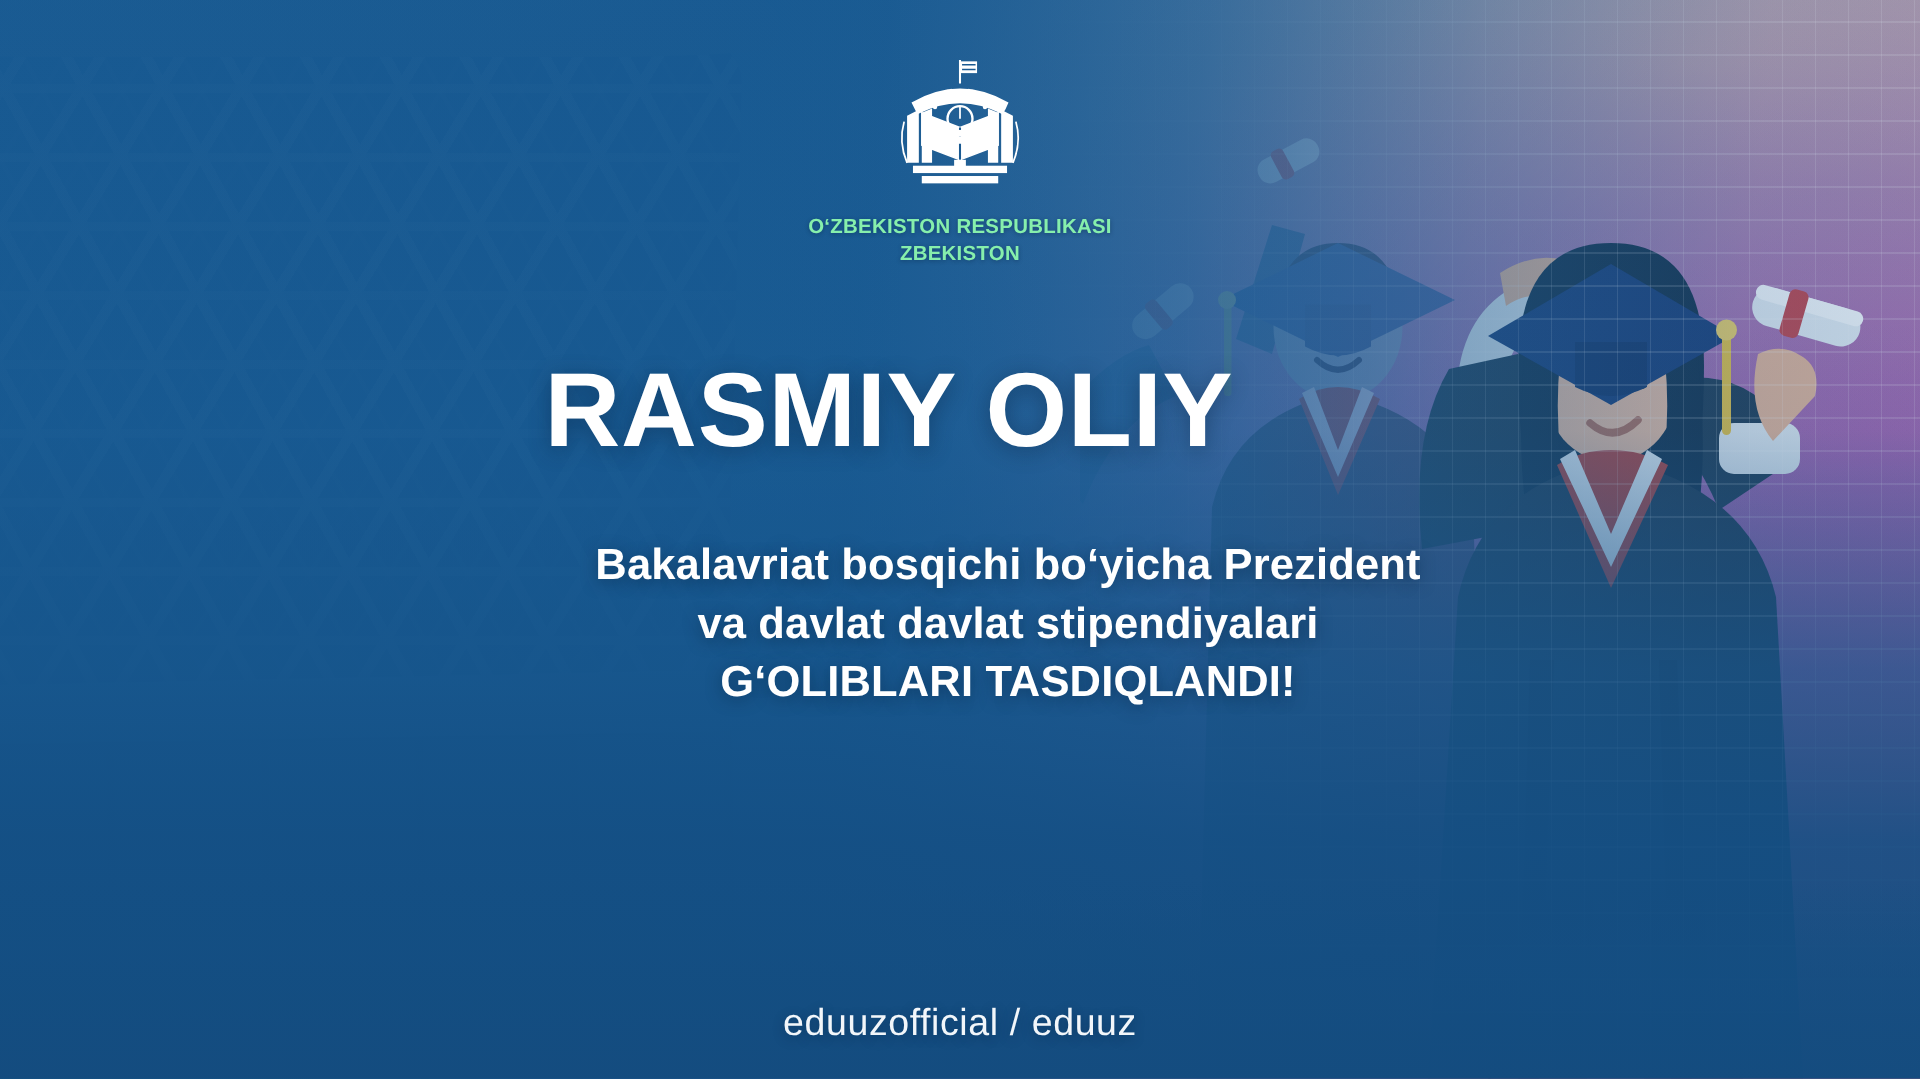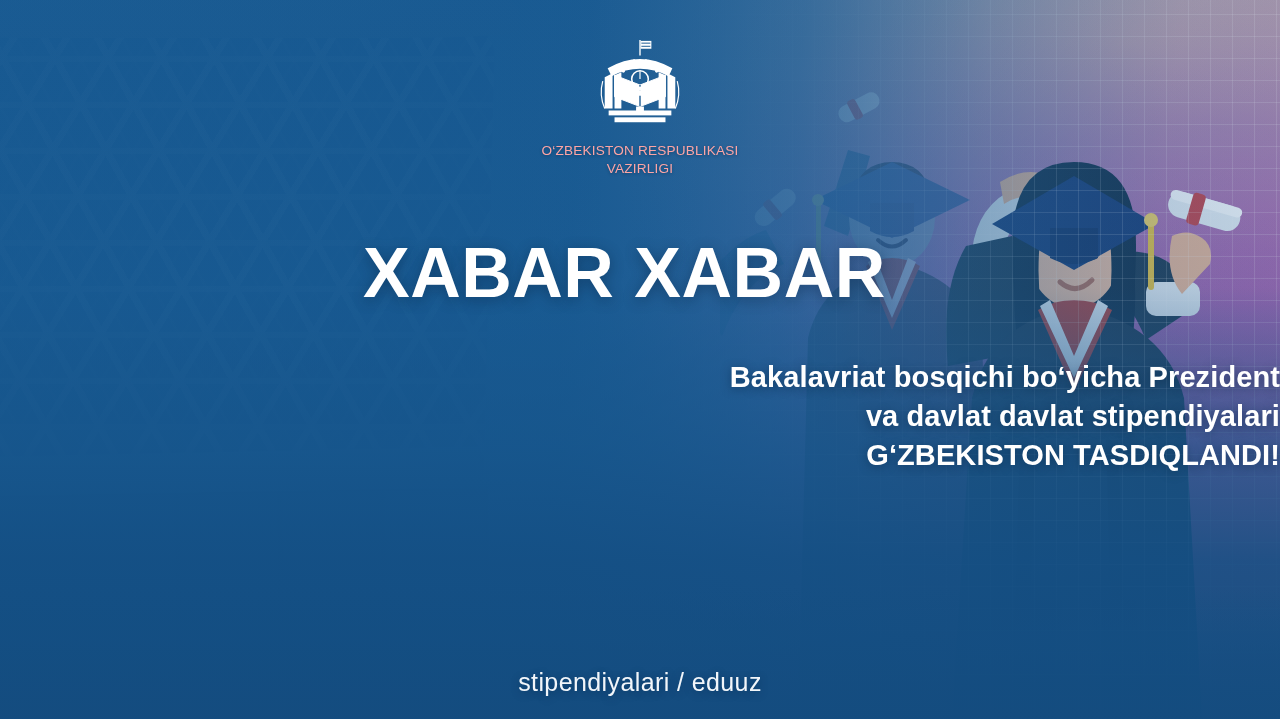--- a/index.html
+++ b/index.html
@@ -141,42 +141,42 @@
   .content{ position:absolute; inset:0; }
 
   .emblem-block{
     position:absolute; left:0; right:0; top:36px;
     display:flex; flex-direction:column; align-items:center;
   }
   .emblem{ width:98px; height:98px; display:block; }
   .ministry{
     margin-top:8px;
     text-align:center;
-    color:#fca5a5;
+    color:#86efac;
     font-size:13.6px;
-    font-weight:normal;
+    font-weight:bold;
     line-height:1.32;
     letter-spacing:.2px;
     text-shadow:0 1px 3px rgba(8,36,66,.45);
   }
   .ministry div{ white-space:nowrap; }
 
   .headline{
     position:absolute; left:363px; top:238px;
     color:#ffffff;
     font-size:70px;
     font-weight:bold;
     letter-spacing:.5px;
     line-height:1;
     text-shadow:0 3px 14px rgba(8,36,66,.45);
   }
 
   .subhead{
     position:absolute; left:0; right:0; top:358px;
-    text-align:right;
+    text-align:center;
     color:#ffffff;
     font-size:29px;
     font-weight:bold;
     line-height:1.34;
     letter-spacing:.1px;
     text-shadow:0 2px 10px rgba(8,36,66,.5);
   }
   .subhead .pad{ padding-left:64px; }
   .subhead div{ white-space:nowrap; }
 
@@ -365,27 +365,27 @@
             <circle cx="36" cy="50" r="1.2"></circle>
               <circle cx="64" cy="50" r="1.2"></circle>
           </g>
 
           <path d="M12 46 q-4 14 2 28" stroke-width="1.2"></path>
           <path d="M88 46 q4 14 -2 28" stroke-width="1.2"></path>
         </g>
       </svg>
       <div class="ministry">
         <div>O‘ZBEKISTON RESPUBLIKASI</div>
-        <div>VAZIRLIGI</div>
+        <div>ZBEKISTON</div>
       </div>
     </div>
 
-    <div class="headline">XABAR XABAR</div>
+    <div class="headline">RASMIY OLIY</div>
 
     <div class="subhead">
       <div class="pad">Bakalavriat bosqichi bo‘yicha Prezident</div>
       <div class="pad">va davlat davlat stipendiyalari</div>
-      <div class="pad">G‘ZBEKISTON TASDIQLANDI!</div>
+      <div class="pad">G‘OLIBLARI TASDIQLANDI!</div>
     </div>
 
-    <div class="footer">stipendiyalari / eduuz</div>
+    <div class="footer">eduuzofficial / eduuz</div>
   </div>
 </div>
 
 </body></html>

